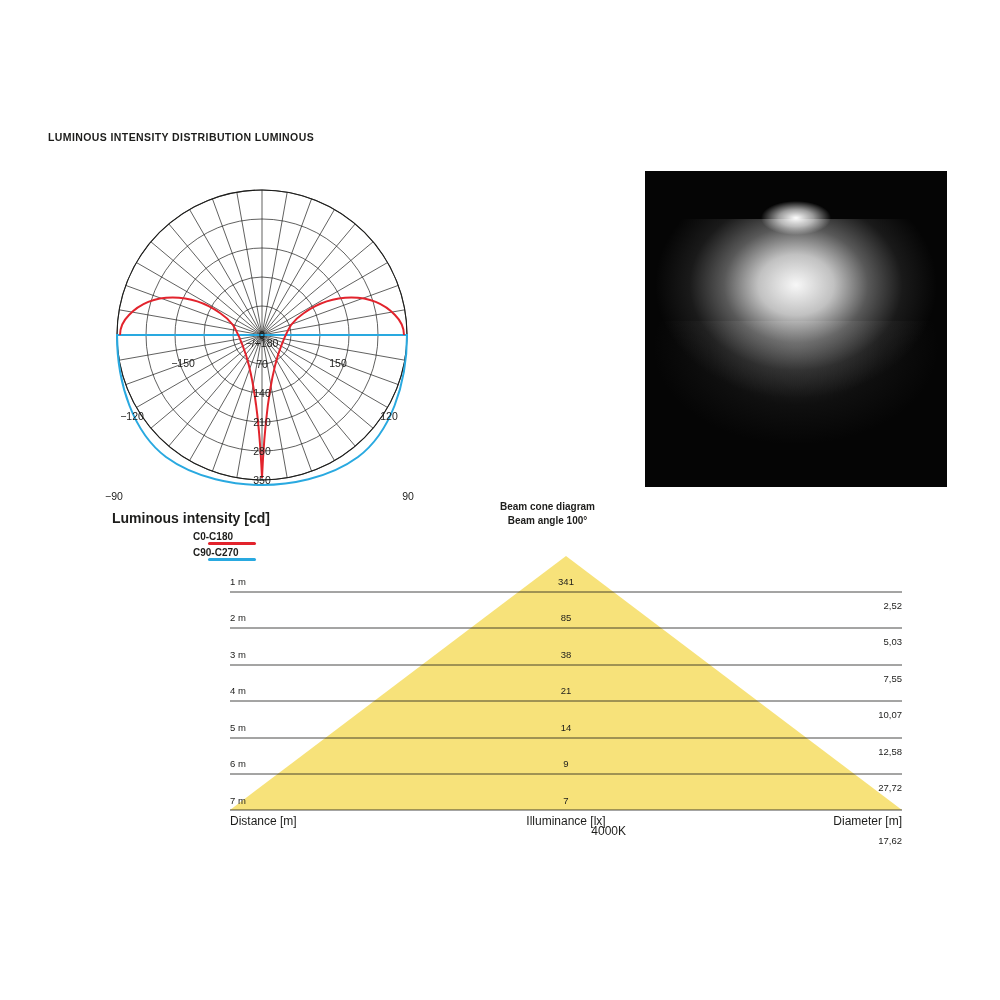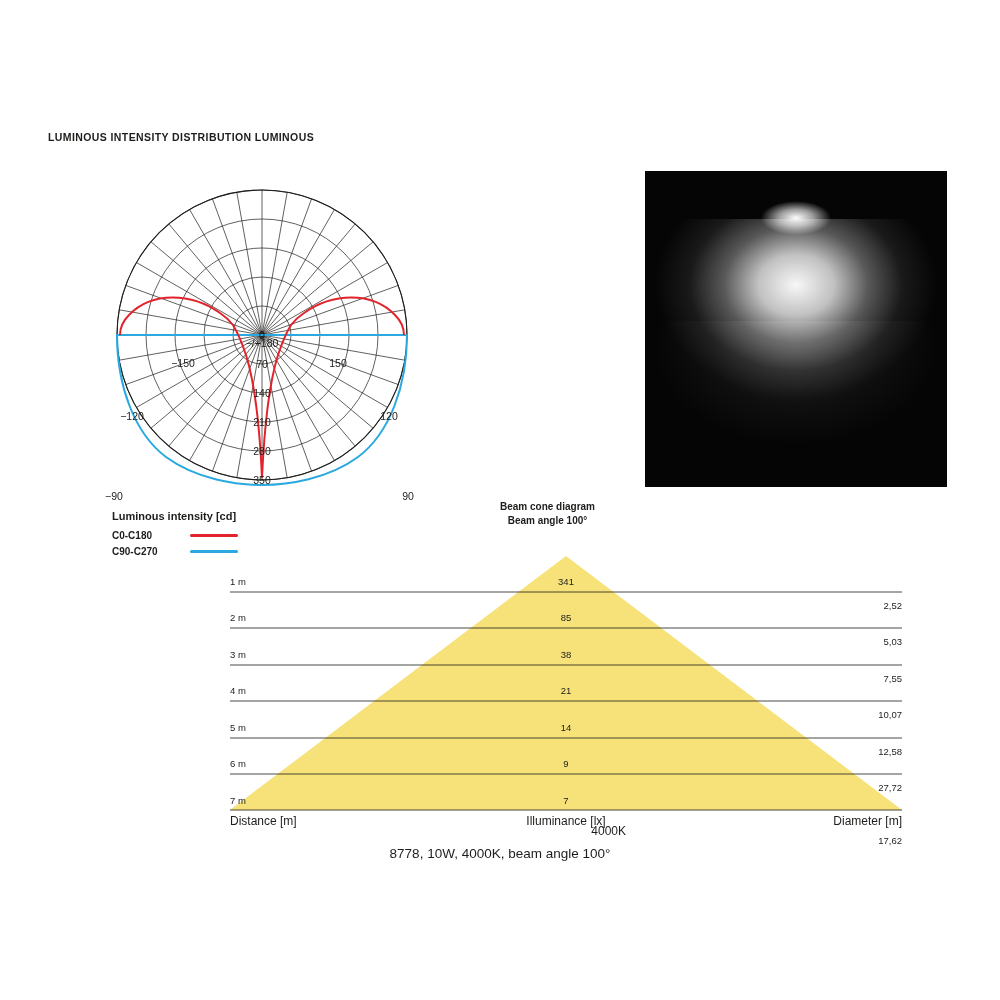--- a/index.html
+++ b/index.html
@@ -7,22 +7,22 @@
   .sheet{position:absolute;left:0;top:0;width:1000px;height:1000px;}
 
   .title{position:absolute;left:48px;top:131px;font-size:10.5px;font-weight:bold;letter-spacing:.4px;color:#1d1d1b;}
 
   
   .polar{position:absolute;left:78px;top:162px;width:400px;height:340px;}
   .polar svg{display:block;}
 
   
   .legend{position:absolute;left:112px;top:510px;width:240px;}
-  .legend .lt{font-size:11px;font-weight:bold;color:#1d1d1b;margin-bottom:5px;}
-  .legend .row{display:flex;align-items:center;height:16px;}
+  .legend .lt{font-size:14px;font-weight:bold;color:#1d1d1b;margin-bottom:5px;}
+  .legend .row{display:flex;align-items:center;height:16px;flex-direction:column;}
   .legend .row .lbl{font-size:10px;font-weight:bold;width:78px;color:#1d1d1b;}
   .legend .row .bar{width:48px;height:3px;border-radius:2px;}
 
   
   .photo{position:absolute;left:645px;top:171px;width:302px;height:316px;background:#050505;overflow:hidden;}
   .photo .glow{position:absolute;left:50%;top:48px;width:330px;height:300px;transform:translateX(-50%);
     background:radial-gradient(ellipse 52% 46% at 50% 22%, rgba(255,255,255,.97) 0%, rgba(240,240,240,.80) 22%, rgba(190,190,190,.45) 42%, rgba(120,120,120,.18) 62%, rgba(40,40,40,0) 82%);}
   .photo .hot{position:absolute;left:50%;top:30px;width:70px;height:34px;transform:translateX(-50%);
     background:radial-gradient(ellipse 50% 50% at 50% 50%, rgba(255,255,255,1) 0%, rgba(255,255,255,.6) 50%, rgba(255,255,255,0) 100%);}
   .photo .spread{position:absolute;left:50%;top:150px;width:380px;height:260px;transform:translateX(-50%);
@@ -188,15 +188,14 @@
     <span class="rowlbl dist" style="top:239px">7 m</span>
     <span class="rowlbl lux" style="top:239px">7</span>
     <span class="rowlbl dia" style="top:255px">17,62</span>
 
     <span class="axis-lbl" style="left:0;top:258px">Distance [m]</span>
     <span class="axis-lbl" style="left:276px;width:120px;text-align:center;top:258px">Illuminance [lx]</span>
     <span class="axis-lbl" style="left:276px;width:120px;text-align:right;top:268px">4000K</span>
     <span class="axis-lbl" style="right:0;top:258px;text-align:left">Diameter [m]</span>
   </div>
 
-  <div class="caption">8778, 10W, 4000K, beam angle 100°</div>
 
 </div>
 
 </body></html>

